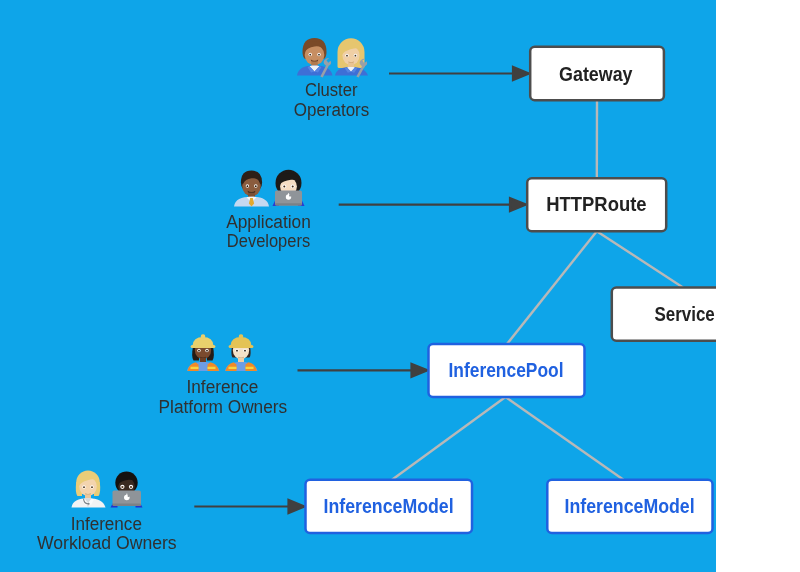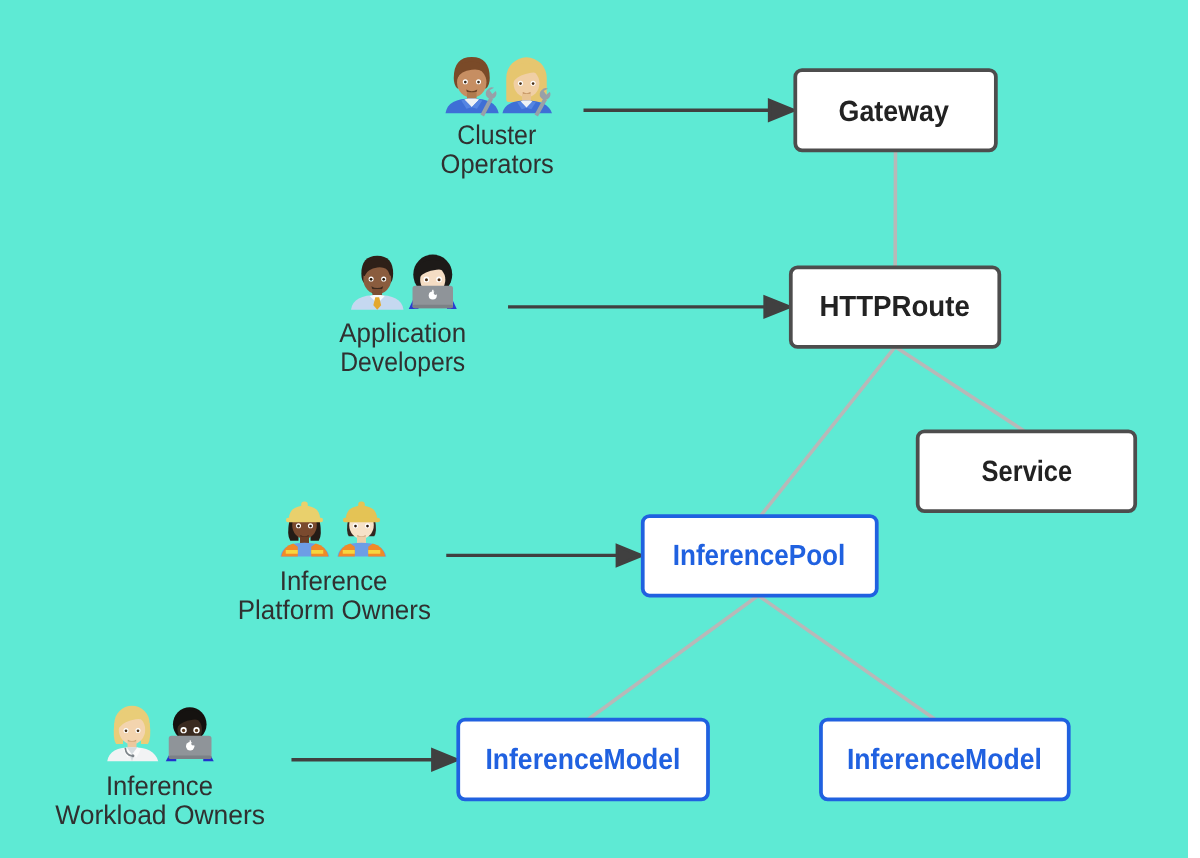--- a/index.html
+++ b/index.html
@@ -1,16 +1,16 @@
 <!DOCTYPE html>
 <html><head>
 <meta charset="utf-8">
 <style>
   html,body{margin:0;padding:0;background:#ffffff;}
-  #stage{position:relative;width:792px;height:572px;background:#5eead4;overflow:hidden;
+  #stage{position:relative;width:716px;height:572px;background:#0ea5e9;overflow:hidden;
     font-family:"Liberation Sans",sans-serif;}
   svg{position:absolute;left:0;top:0;}
 </style>
 </head>
 <body>
 <div id="stage">
 <svg width="800" height="572" viewBox="0 0 800 572">
 
   <g stroke="#b8b8b8" stroke-width="2.4" fill="none">
     <line x1="597" y1="100.2" x2="596.8" y2="178.3"></line>

